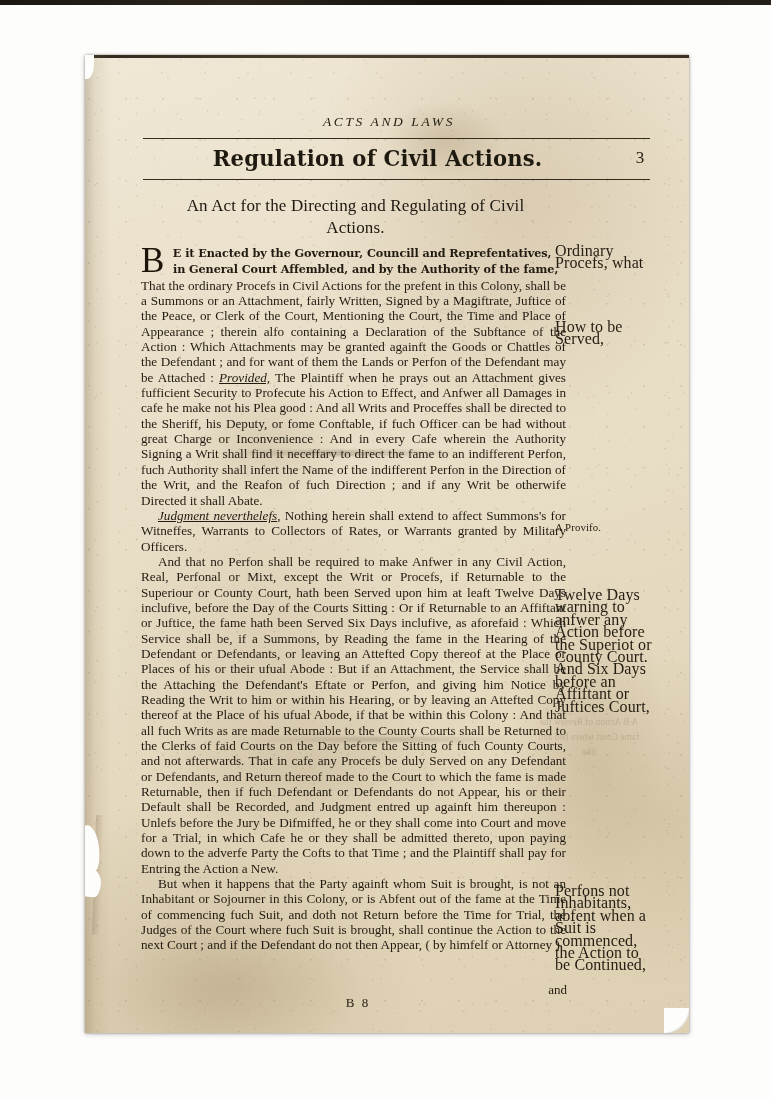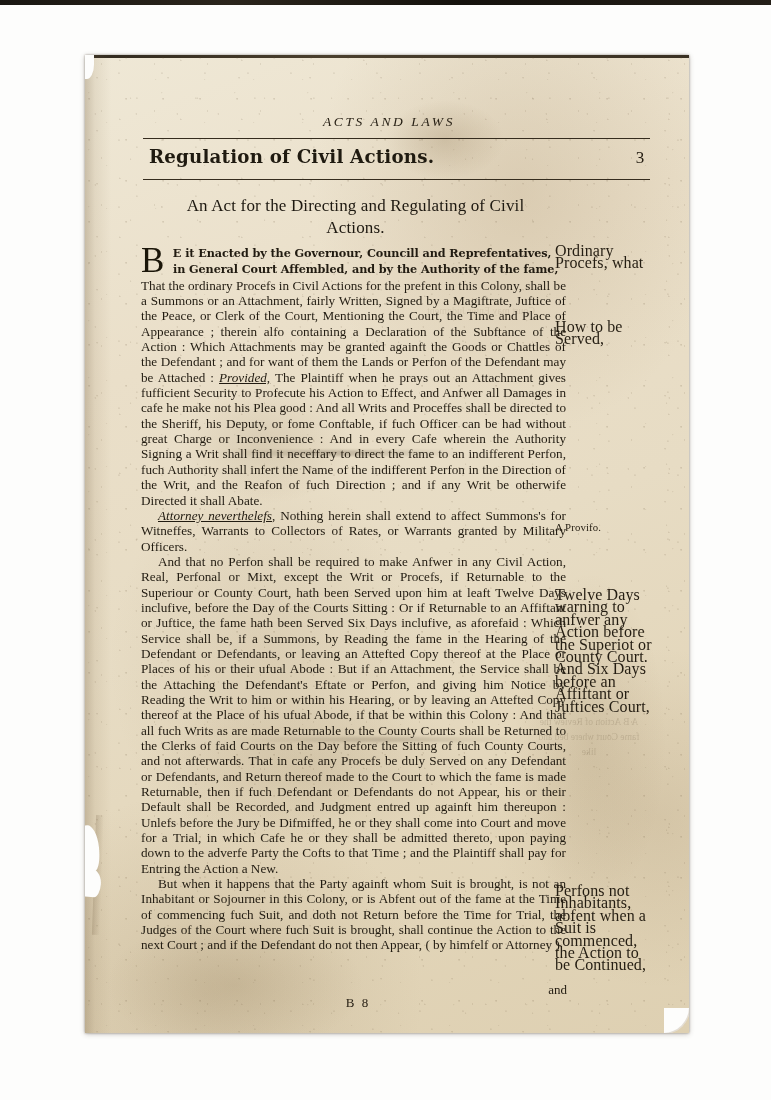--- a/index.html
+++ b/index.html
@@ -96,22 +96,22 @@
     font-family:"Liberation Serif",serif;font-style:italic;
     font-size:13.5px;letter-spacing:2.6px;color:#241d12;
   }
   .rule{
     position:absolute;left:58px;width:507px;height:0;
     border-top:1.6px solid #352c1e;
   }
   .rule.r1{top:83px;}
   .rule.r2{top:124px;border-top-width:1.5px;}
   .head-line{
-    position:absolute;left:58px;top:90px;width:470px;
-    font-size:19px;color:#1f1a10;letter-spacing:.3px;
+    position:absolute;left:58px;top:90px;width:470px;text-align:center;
+    font-size:22px;color:#1f1a10;letter-spacing:.3px;
   }
   .blackletter{
     font-family:"DejaVu Serif",serif;
     font-weight:700;font-style:normal;
     letter-spacing:.2px;
     transform:scaleX(.96);
     display:inline-block;
   }
   .folio{
     position:absolute;left:540px;top:93px;width:30px;text-align:center;
@@ -225,21 +225,21 @@
     <div class="act-title">
       <span>An Act for the Directing and Regulating of Civil</span><br>
       <span>Actions.</span>
     </div>
 
     <div class="body-col">
 
       <p class="opening"><span class="dropcap">B</span><span class="enact">E it Enacted by the Governour, Councill and Reprefentatives,</span><br><span class="enact">in General Court Affembled, and by the Authority of the fame,</span>
         <span>That the ordinary Procefs in Civil Actions for the prefent in this Colony, shall be a Summons or an Attachment, fairly Written, Signed by a Magiftrate, Juftice of the Peace, or Clerk of the Court, Mentioning the Court, the Time and Place of Appearance ; therein alfo containing a Declaration of the Subftance of the Action : Which Attachments may be granted againft the Goods or Chattles of the Defendant ; and for want of them the Lands or Perfon of the Defendant may be Attached : </span><i>Provided,</i><span> The Plaintiff when he prays out an Attachment gives fufficient Security to Profecute his Action to Effect, and Anfwer all Damages in cafe he make not his Plea good : And all Writs and Proceffes shall be directed to the Sheriff, his Deputy, or fome Conftable, if fuch Officer can be had without great Charge or Inconvenience : And in every Cafe wherein the Authority Signing a Writ shall find it neceffary to direct the fame to an indifferent Perfon, fuch Authority shall infert the Name of the indifferent Perfon in the Direction of the Writ, and the Reafon of fuch Direction ; and if any Writ be otherwife Directed it shall Abate.</span></p>
 
-      <p class="indent"><i>Attorney neverthelefs</i><span>, Nothing herein shall extend to affect Summons's for Witneffes, Warrants to Collectors of Rates, or Warrants granted by Military Officers.</span></p>
+      <p class="indent"><i>Judgment neverthelefs</i><span>, Nothing herein shall extend to affect Summons's for Witneffes, Warrants to Collectors of Rates, or Warrants granted by Military Officers.</span></p>
 
       <p class="indent">And that no Perfon shall be required to make Anfwer in any Civil Action, Real, Perfonal or Mixt, except the Writ or Procefs, if Returnable to the Superiour or County Court, hath been Served upon him at leaft Twelve Days inclufive, before the Day of the Courts Sitting : Or if Returnable to an Affiftant or Juftice, the fame hath been Served Six Days inclufive, as aforefaid : Which Service shall be, if a Summons, by Reading the fame in the Hearing of the Defendant or Defendants, or leaving an Attefted Copy thereof at the Place or Places of his or their ufual Abode : But if an Attachment, the Service shall be the Attaching the Defendant's Eftate or Perfon, and giving him Notice by Reading the Writ to him or within his Hearing, or by leaving an Attefted Copy thereof at the Place of his ufual Abode, if that be within this Colony : And that all fuch Writs as are made Returnable to the County Courts shall be Returned to the Clerks of faid Courts on the Day before the Sitting of fuch County Courts, and not afterwards. That in cafe any Procefs be duly Served on any Defendant or Defendants, and Return thereof made to the Court to which the fame is made Returnable, then if fuch Defendant or Defendants do not Appear, his or their Default shall be Recorded, and Judgment entred up againft him thereupon : Unlefs before the Jury be Difmiffed, he or they shall come into Court and move for a Trial, in which Cafe he or they shall be admitted thereto, upon paying down to the adverfe Party the Cofts to that Time ; and the Plaintiff shall pay for Entring the Action a New.</p>
 
       <p class="indent">But when it happens that the Party againft whom Suit is brought, is not an Inhabitant or Sojourner in this Colony, or is Abfent out of the fame at the Time of commencing fuch Suit, and doth not Return before the Time for Trial, the Judges of the Court where fuch Suit is brought, shall continue the Action to the next Court ; and if the Defendant do not then Appear, ( by himfelf or Attorney )</p>
 
     </div>
 
     <div class="smudge"></div>
     <div class="smudge2"></div>
 

